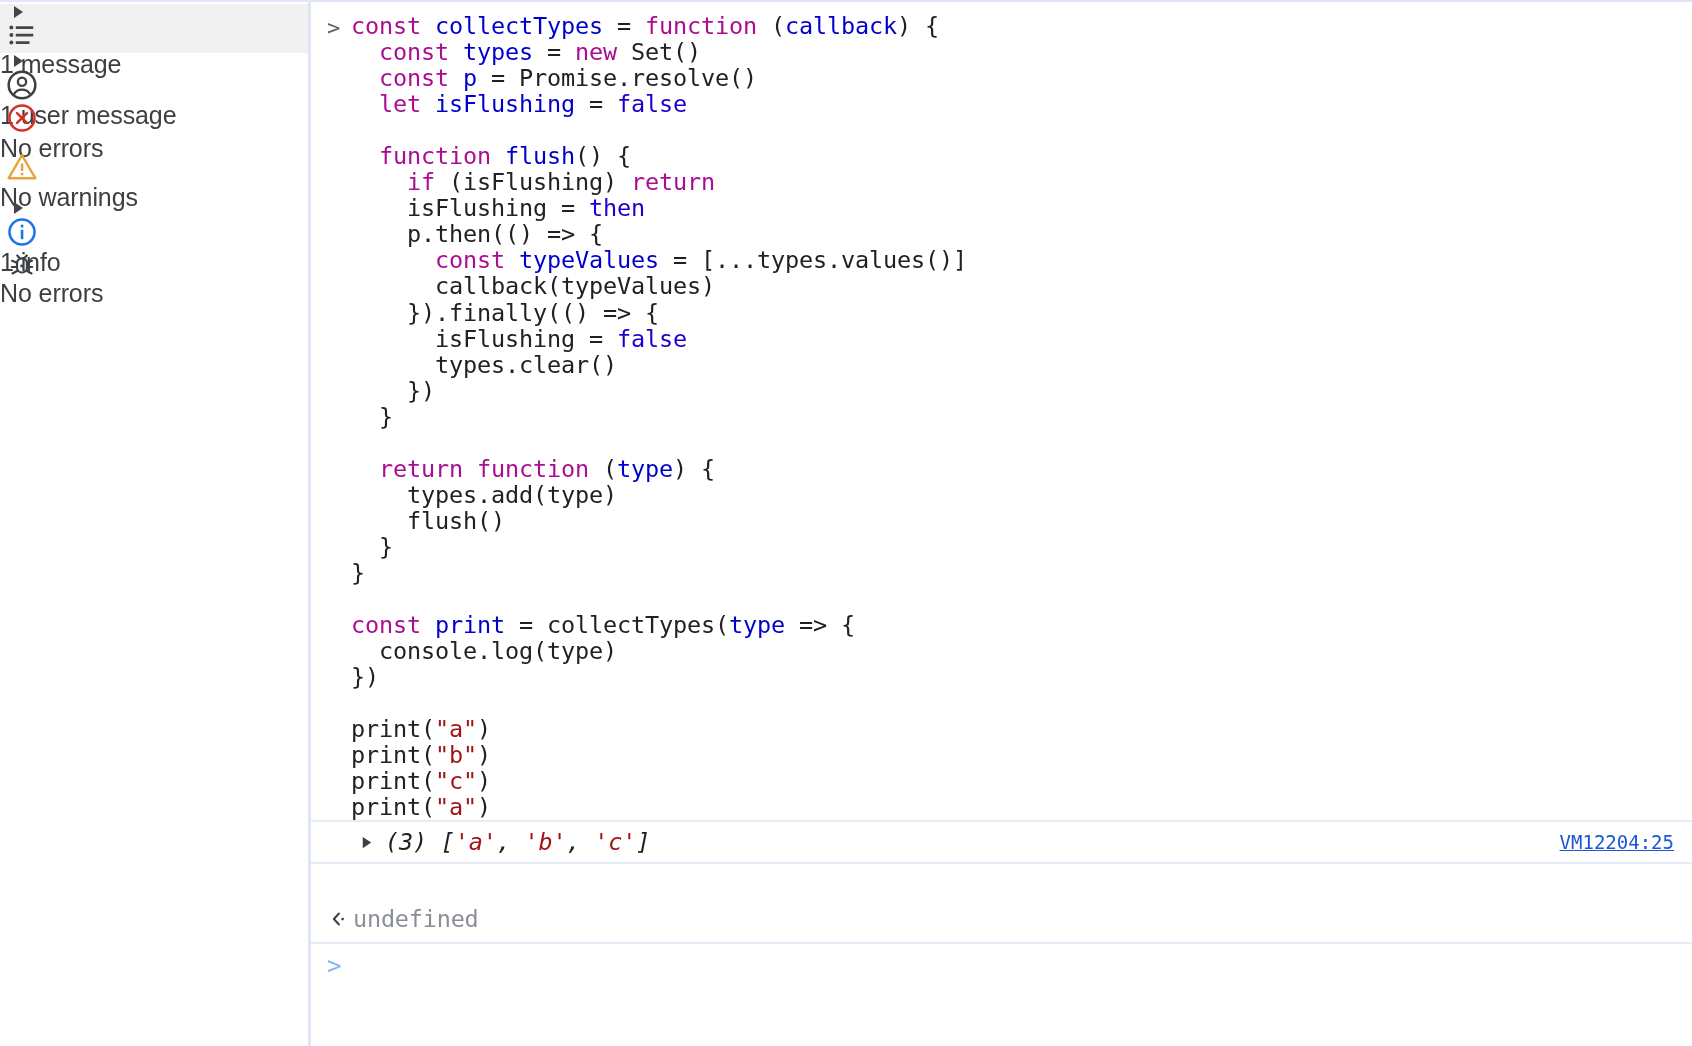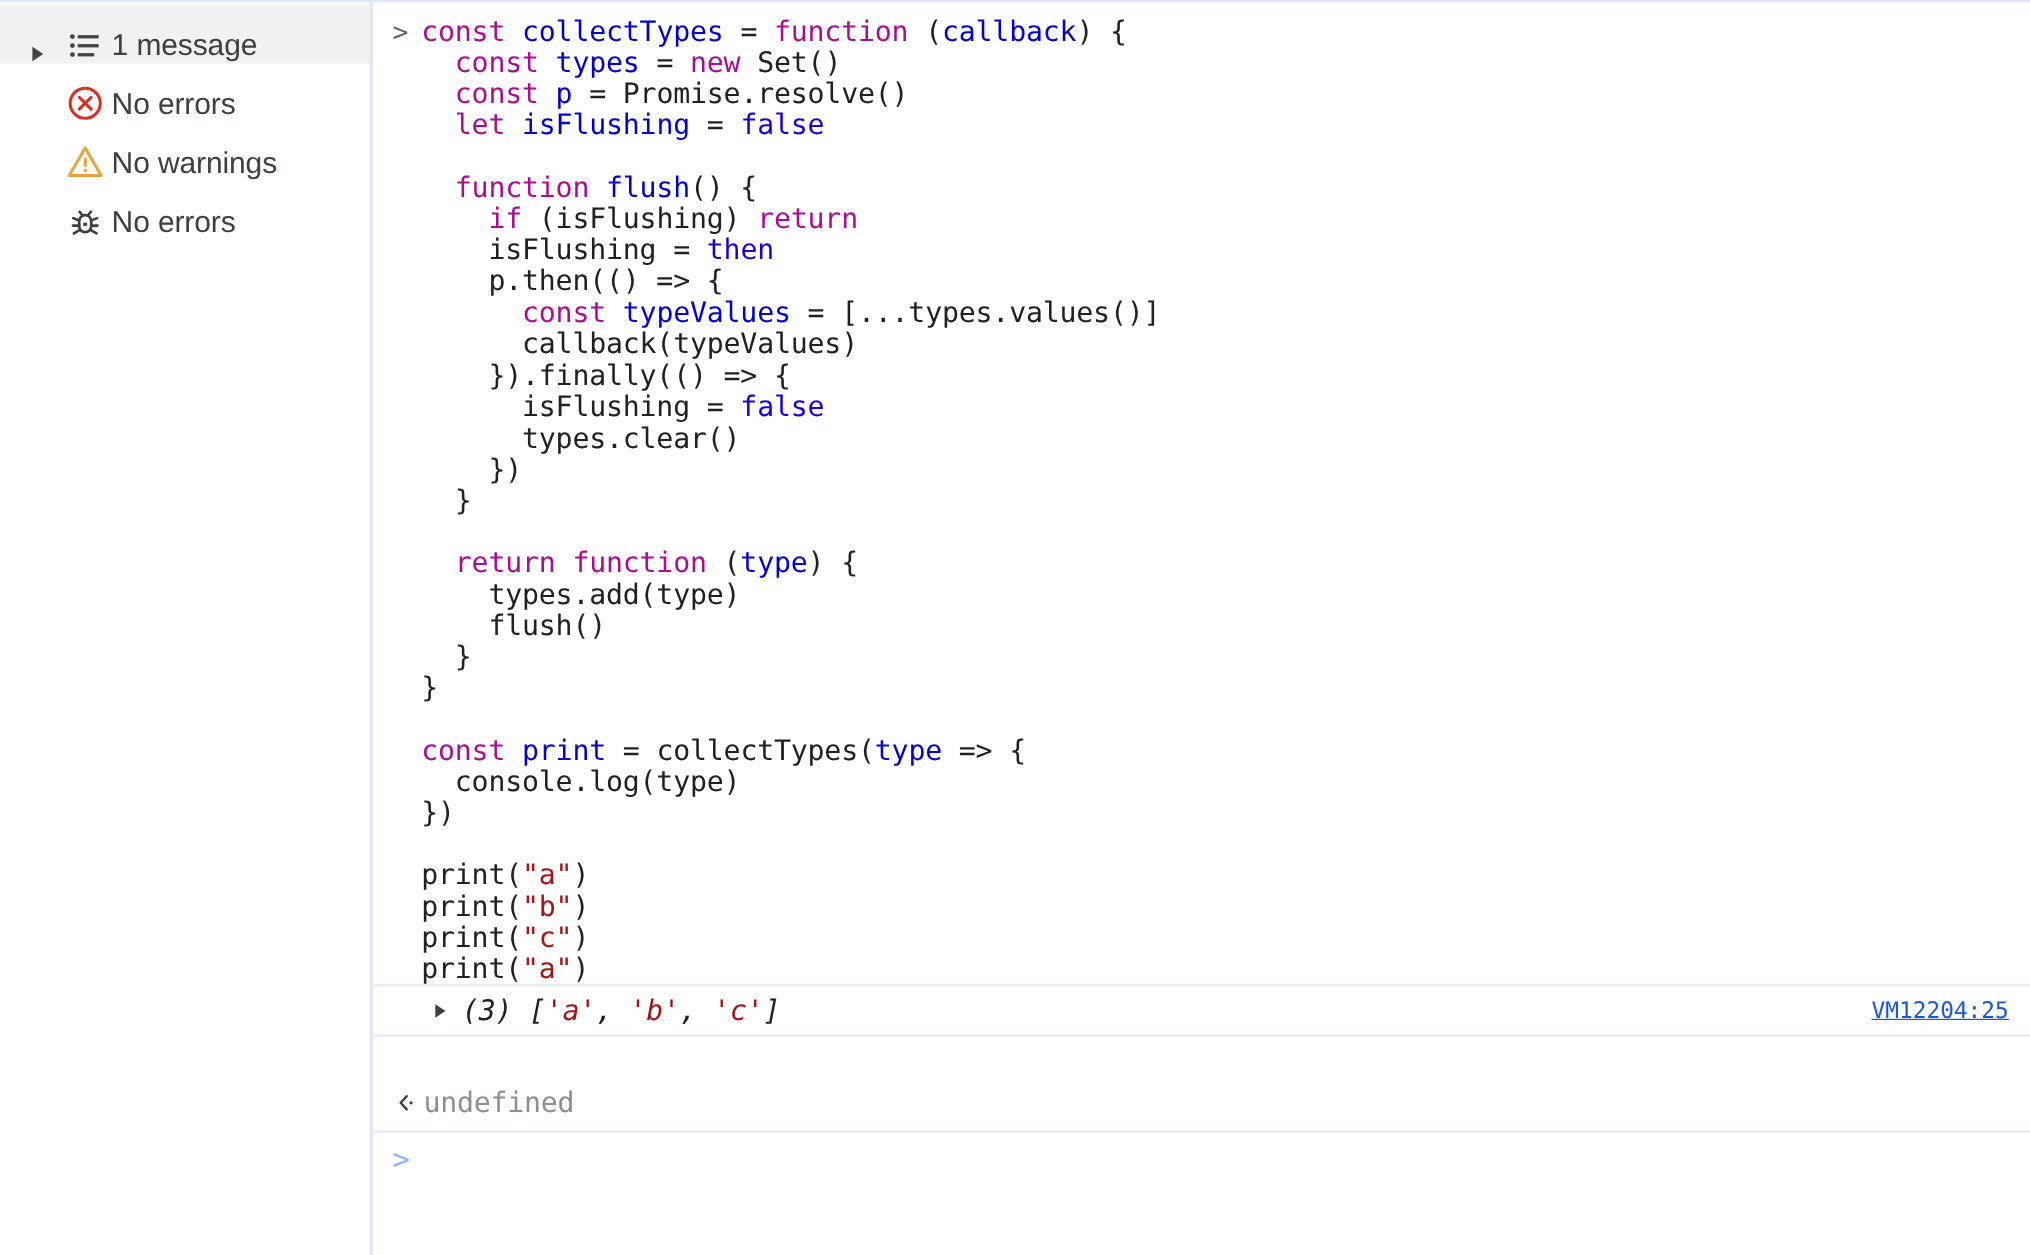--- a/index.html
+++ b/index.html
@@ -26,24 +26,25 @@
     min-width: 311px;
     height: 100%;
     background: #ffffff;
     border-right: 3px solid #dfe6f5;
     box-sizing: border-box;
     padding-top: 2px;
   }
   .side-row {
     height: 49px;
     display: flex;
-    align-items: flex-end;
-    box-sizing: border-box;
-    padding-left: 13px;
+    align-items: flex-start;
+    box-sizing: border-box;
+    padding-left: 0px;
     cursor: default;
+    flex-direction: column;
   }
   .side-row.selected { background: #f1f1f1; }
 
   .twisty {
     width: 36px;
     min-width: 36px;
     display: flex;
     align-items: center;
     justify-content: center;
   }
@@ -209,20 +210,35 @@
             <rect x="7" y="5" width="14" height="2.2" fill="#454545"></rect>
           <circle cx="3.5" cy="12" r="1.6" fill="#454545"></circle>
             <rect x="7" y="11" width="14" height="2.2" fill="#454545"></rect>
           <circle cx="3.5" cy="18" r="1.6" fill="#454545"></circle>
             <rect x="7" y="17" width="11" height="2.2" fill="#454545"></rect>
         </svg>
       </span>
       <span class="side-label">1 message</span>
     </div>
 
+    <div class="side-row">
+      <span class="twisty">
+        <svg width="16" height="16" viewBox="0 0 16 16">
+            <polygon points="4,2 13,8 4,14" fill="#454545"></polygon>
+          </svg>
+      </span>
+      <span class="side-icon">
+        <svg width="32" height="32" viewBox="0 0 24 24">
+          <circle cx="12" cy="12" r="10" fill="none" stroke="#3c4043" stroke-width="1.9"></circle>
+          <circle cx="12" cy="9.6" r="3.1" fill="none" stroke="#3c4043" stroke-width="1.7"></circle>
+          <path d="M5.9 19.1c1.3-2.4 3.5-3.6 6.1-3.6s4.8 1.2 6.1 3.6" fill="none" stroke="#3c4043" stroke-width="1.7"></path>
+        </svg>
+      </span>
+      <span class="side-label">1 user message</span>
+    </div>
 
     <div class="side-row">
       <span class="twisty"></span>
       <span class="side-icon">
         <svg width="32" height="32" viewBox="0 0 24 24">
           <circle cx="12" cy="12" r="9.4" fill="none" stroke="#d93025" stroke-width="1.9"></circle>
           <path d="M8.3 8.3 L15.7 15.7 M15.7 8.3 L8.3 15.7" stroke="#d93025" stroke-width="1.9" stroke-linecap="round"></path>
         </svg>
       </span>
       <span class="side-label">No errors</span>
@@ -233,20 +249,35 @@
       <span class="side-icon">
         <svg width="32" height="32" viewBox="0 0 24 24">
           <path d="M12 3.2 L22 20.4 L2 20.4 Z" fill="none" stroke="#e8a33d" stroke-width="1.8" stroke-linejoin="round"></path>
           <rect x="11.1" y="9.4" width="1.9" height="5.6" fill="#e8a33d"></rect>
           <rect x="11.1" y="16.3" width="1.9" height="1.9" fill="#e8a33d"></rect>
         </svg>
       </span>
       <span class="side-label">No warnings</span>
     </div>
 
+    <div class="side-row">
+      <span class="twisty">
+        <svg width="16" height="16" viewBox="0 0 16 16">
+            <polygon points="4,2 13,8 4,14" fill="#454545"></polygon>
+          </svg>
+      </span>
+      <span class="side-icon">
+        <svg width="32" height="32" viewBox="0 0 24 24">
+          <circle cx="12" cy="12" r="9.4" fill="none" stroke="#1a73e8" stroke-width="1.9"></circle>
+          <rect x="11.1" y="10.4" width="1.9" height="7" fill="#1a73e8"></rect>
+          <rect x="11.1" y="6.5" width="1.9" height="2.1" fill="#1a73e8"></rect>
+        </svg>
+      </span>
+      <span class="side-label">1 info</span>
+    </div>
 
     <div class="side-row">
       <span class="twisty"></span>
       <span class="side-icon">
         <svg width="30" height="30" viewBox="0 0 24 24">
           <path d="M8.2 5.2 L10 7.2 M15.8 5.2 L14 7.2" stroke="#3c4043" stroke-width="1.7" stroke-linecap="round"></path>
           <rect x="8" y="7.4" width="8" height="11.4" rx="4" fill="none" stroke="#3c4043" stroke-width="1.8"></rect>
           <path d="M8 11 L4 9.4 M8 14.4 L3.8 14.4 M8 17.6 L4.4 19.6
                    M16 11 L20 9.4 M16 14.4 L20.2 14.4 M16 17.6 L19.6 19.6" stroke="#3c4043" stroke-width="1.7" stroke-linecap="round"></path>
           <rect x="10.7" y="12.5" width="2.6" height="2.1" fill="#3c4043"></rect>

